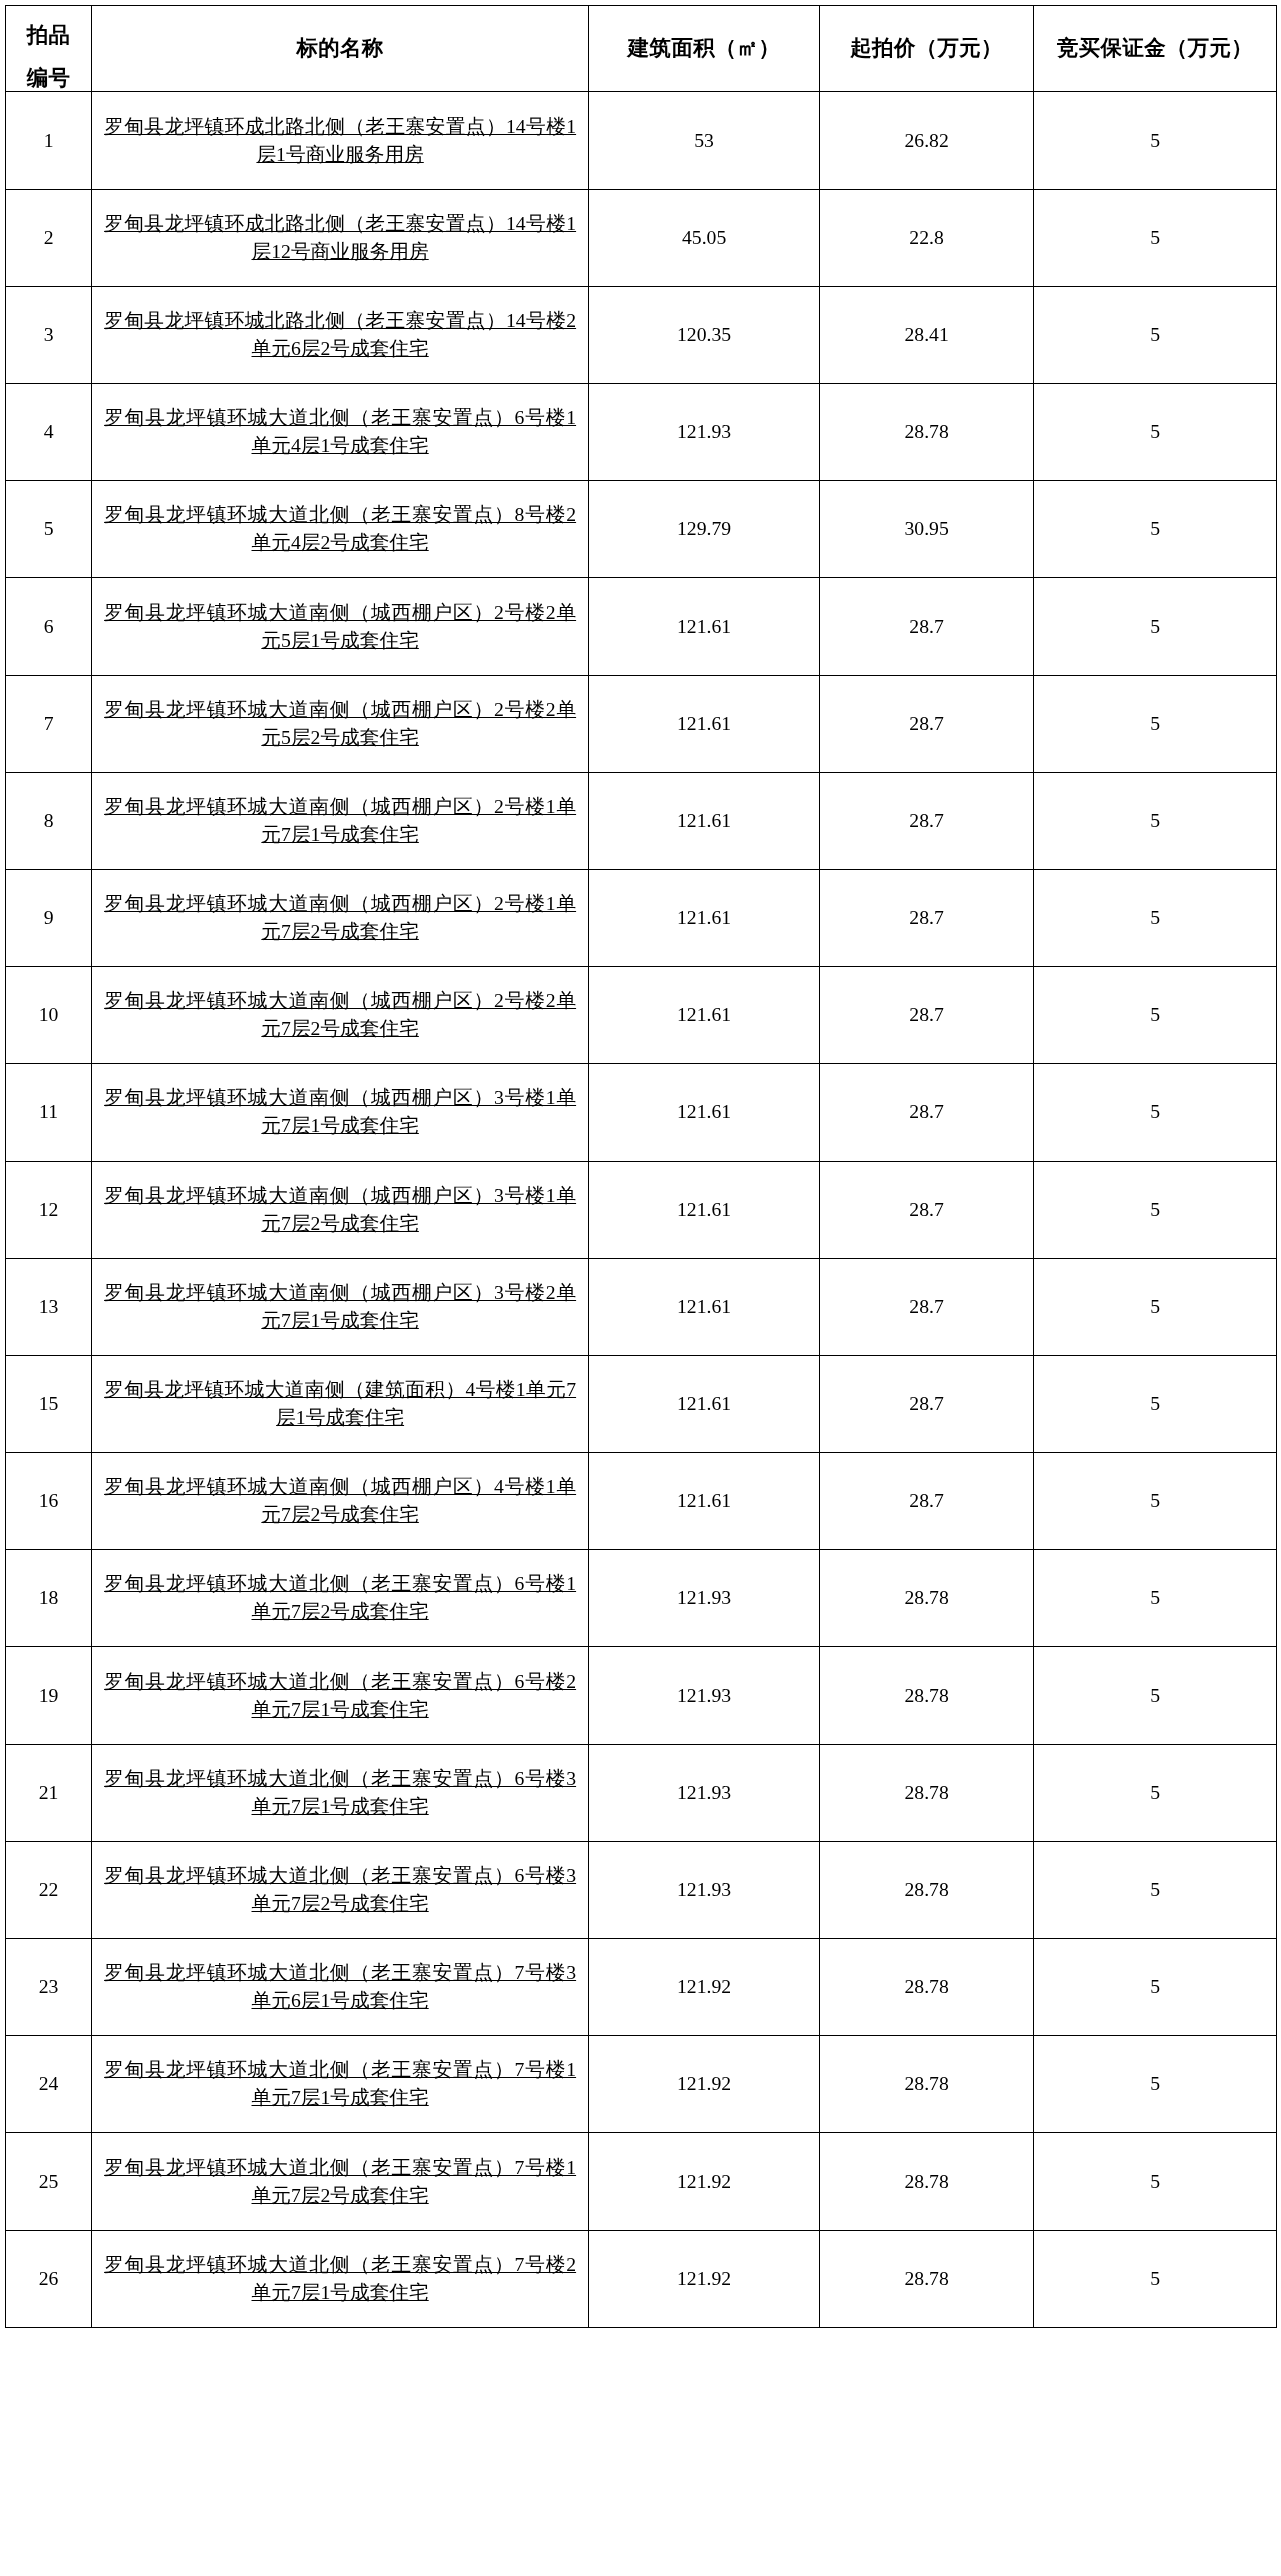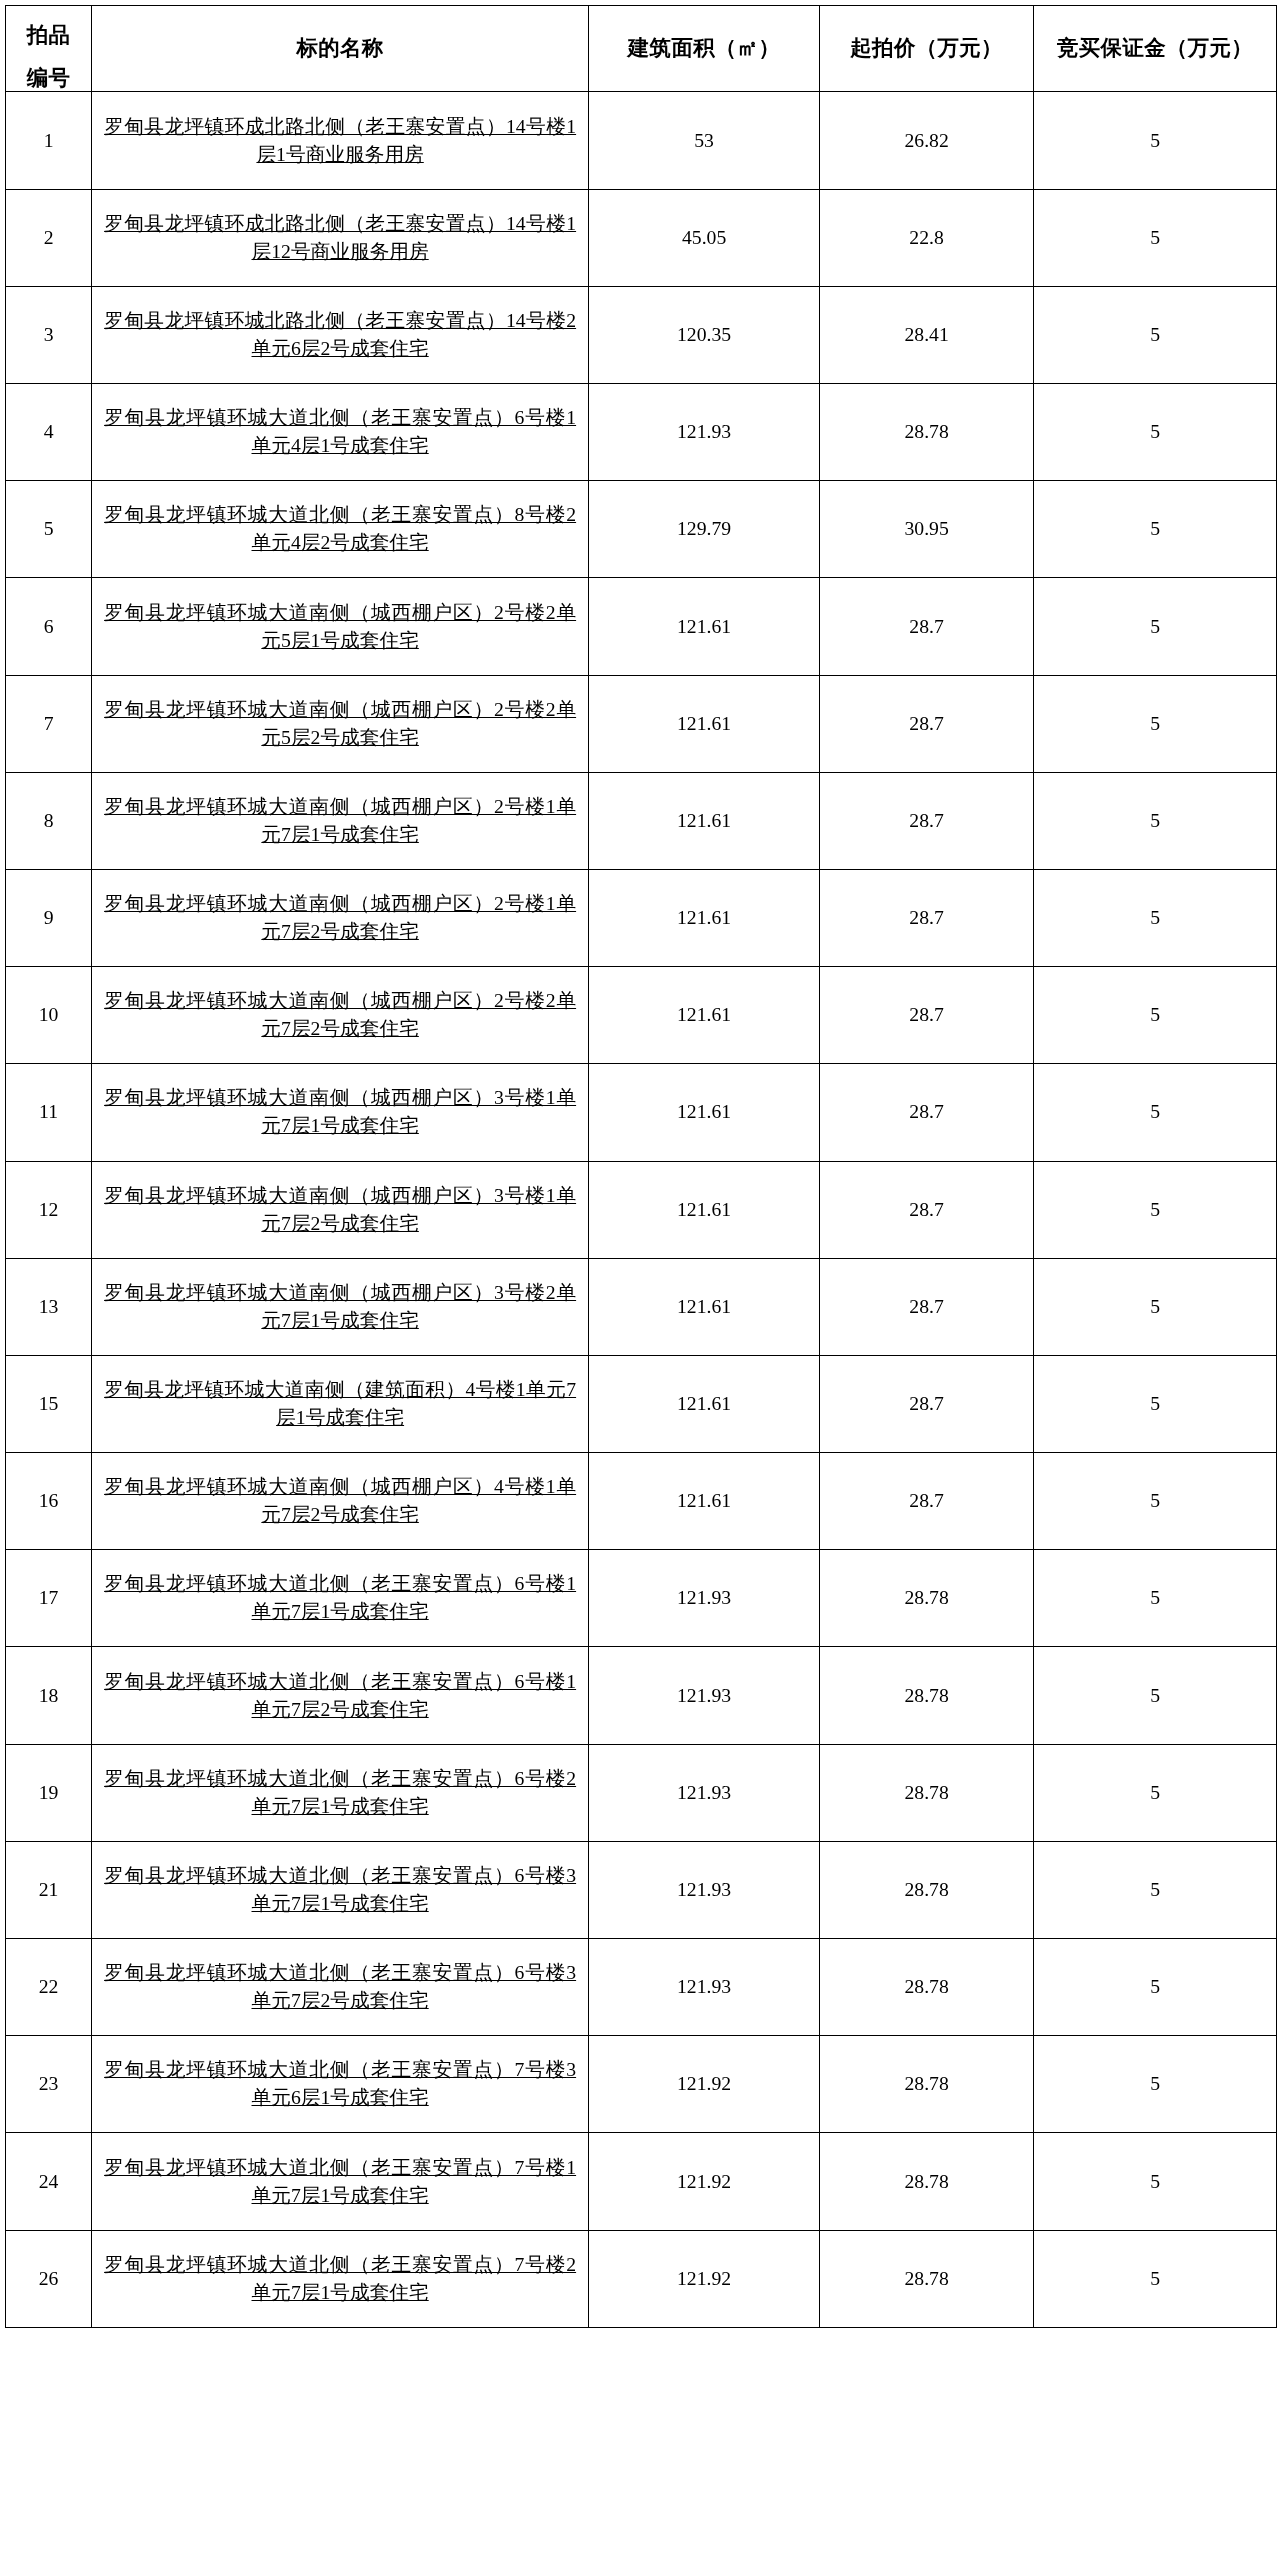--- a/index.html
+++ b/index.html
@@ -193,27 +193,20 @@
           <td class="num">5</td>
         </tr>
         <tr>
           <td class="no">16</td>
           <td class="name">罗甸县龙坪镇环城大道南侧（城西棚户区）4号楼1单元7层2号成套住宅</td>
           <td class="num">121.61</td>
           <td class="num">28.7</td>
           <td class="num">5</td>
         </tr>
         <tr>
-          <td class="no">17</td>
-          <td class="name">罗甸县龙坪镇环城大道北侧（老王寨安置点）6号楼1单元7层1号成套住宅</td>
-          <td class="num">121.93</td>
-          <td class="num">28.78</td>
-          <td class="num">5</td>
-        </tr>
-        <tr>
           <td class="no">18</td>
           <td class="name">罗甸县龙坪镇环城大道北侧（老王寨安置点）6号楼1单元7层2号成套住宅</td>
           <td class="num">121.93</td>
           <td class="num">28.78</td>
           <td class="num">5</td>
         </tr>
         <tr>
           <td class="no">19</td>
           <td class="name">罗甸县龙坪镇环城大道北侧（老王寨安置点）6号楼2单元7层1号成套住宅</td>
           <td class="num">121.93</td>
@@ -237,20 +230,27 @@
         <tr>
           <td class="no">23</td>
           <td class="name">罗甸县龙坪镇环城大道北侧（老王寨安置点）7号楼3单元6层1号成套住宅</td>
           <td class="num">121.92</td>
           <td class="num">28.78</td>
           <td class="num">5</td>
         </tr>
         <tr>
           <td class="no">24</td>
           <td class="name">罗甸县龙坪镇环城大道北侧（老王寨安置点）7号楼1单元7层1号成套住宅</td>
+          <td class="num">121.92</td>
+          <td class="num">28.78</td>
+          <td class="num">5</td>
+        </tr>
+        <tr>
+          <td class="no">25</td>
+          <td class="name">罗甸县龙坪镇环城大道北侧（老王寨安置点）7号楼1单元7层2号成套住宅</td>
           <td class="num">121.92</td>
           <td class="num">28.78</td>
           <td class="num">5</td>
         </tr>
         <tr>
           <td class="no">26</td>
           <td class="name">罗甸县龙坪镇环城大道北侧（老王寨安置点）7号楼2单元7层1号成套住宅</td>
           <td class="num">121.92</td>
           <td class="num">28.78</td>
           <td class="num">5</td>

